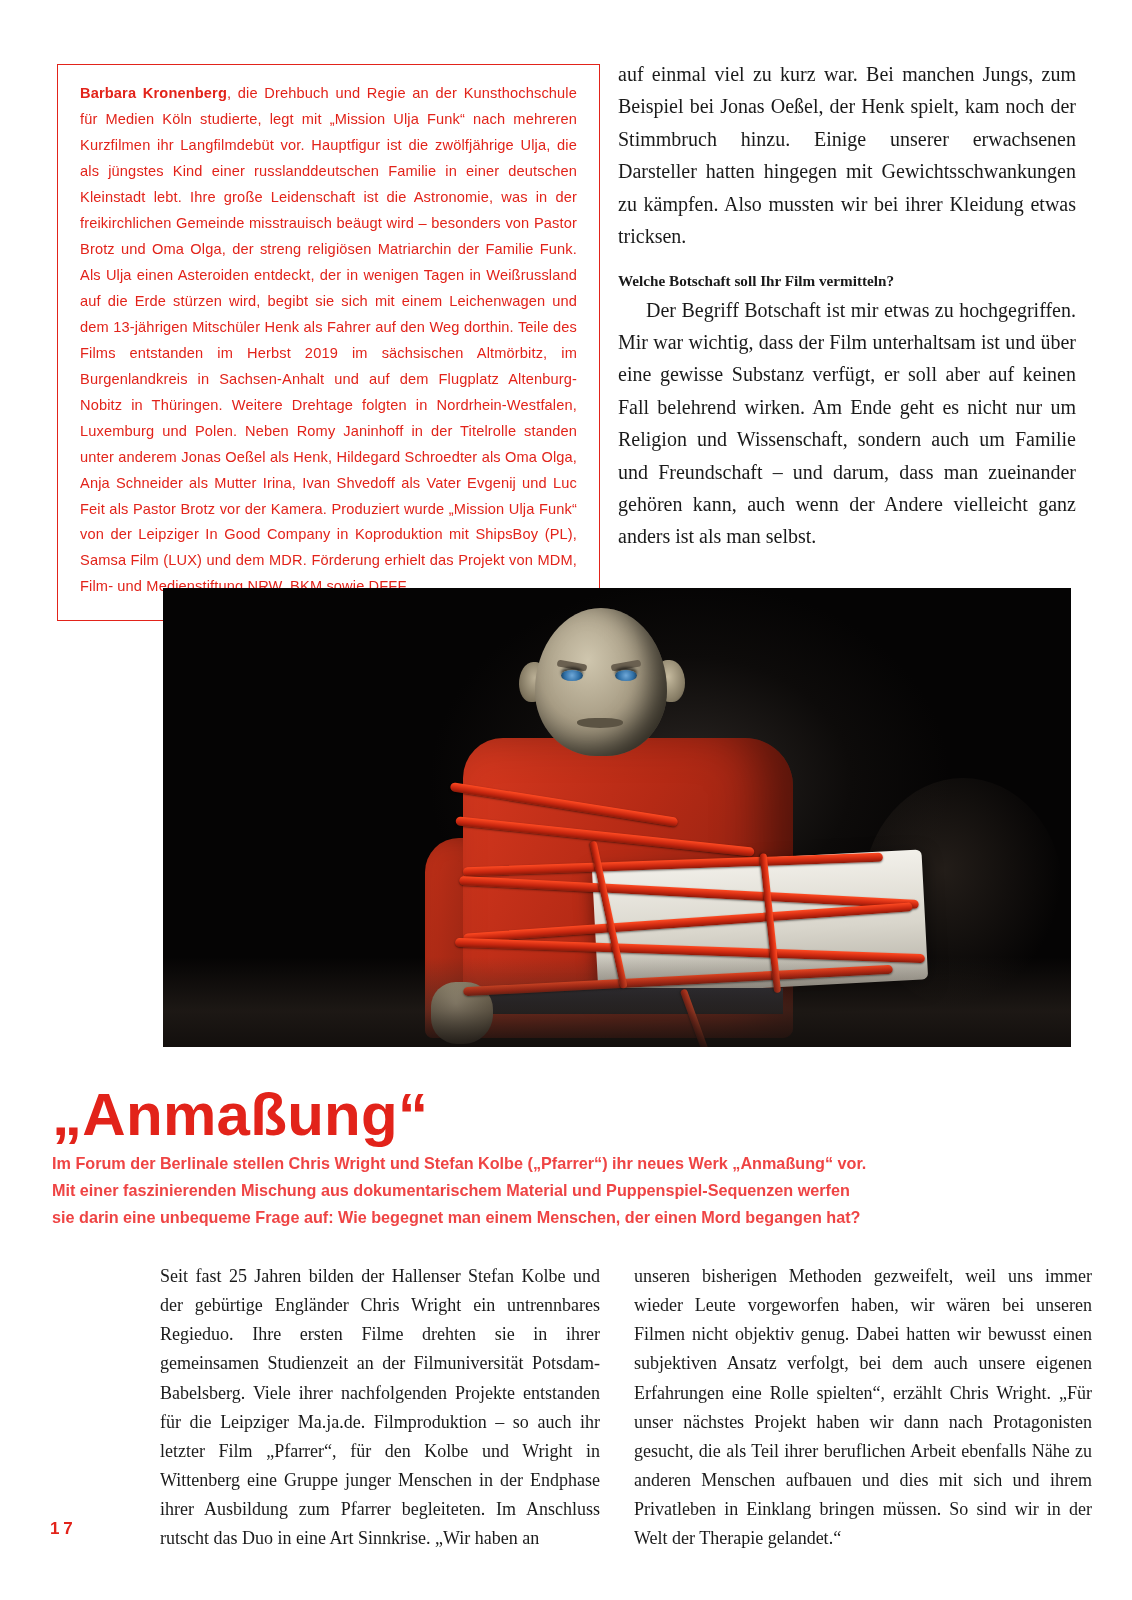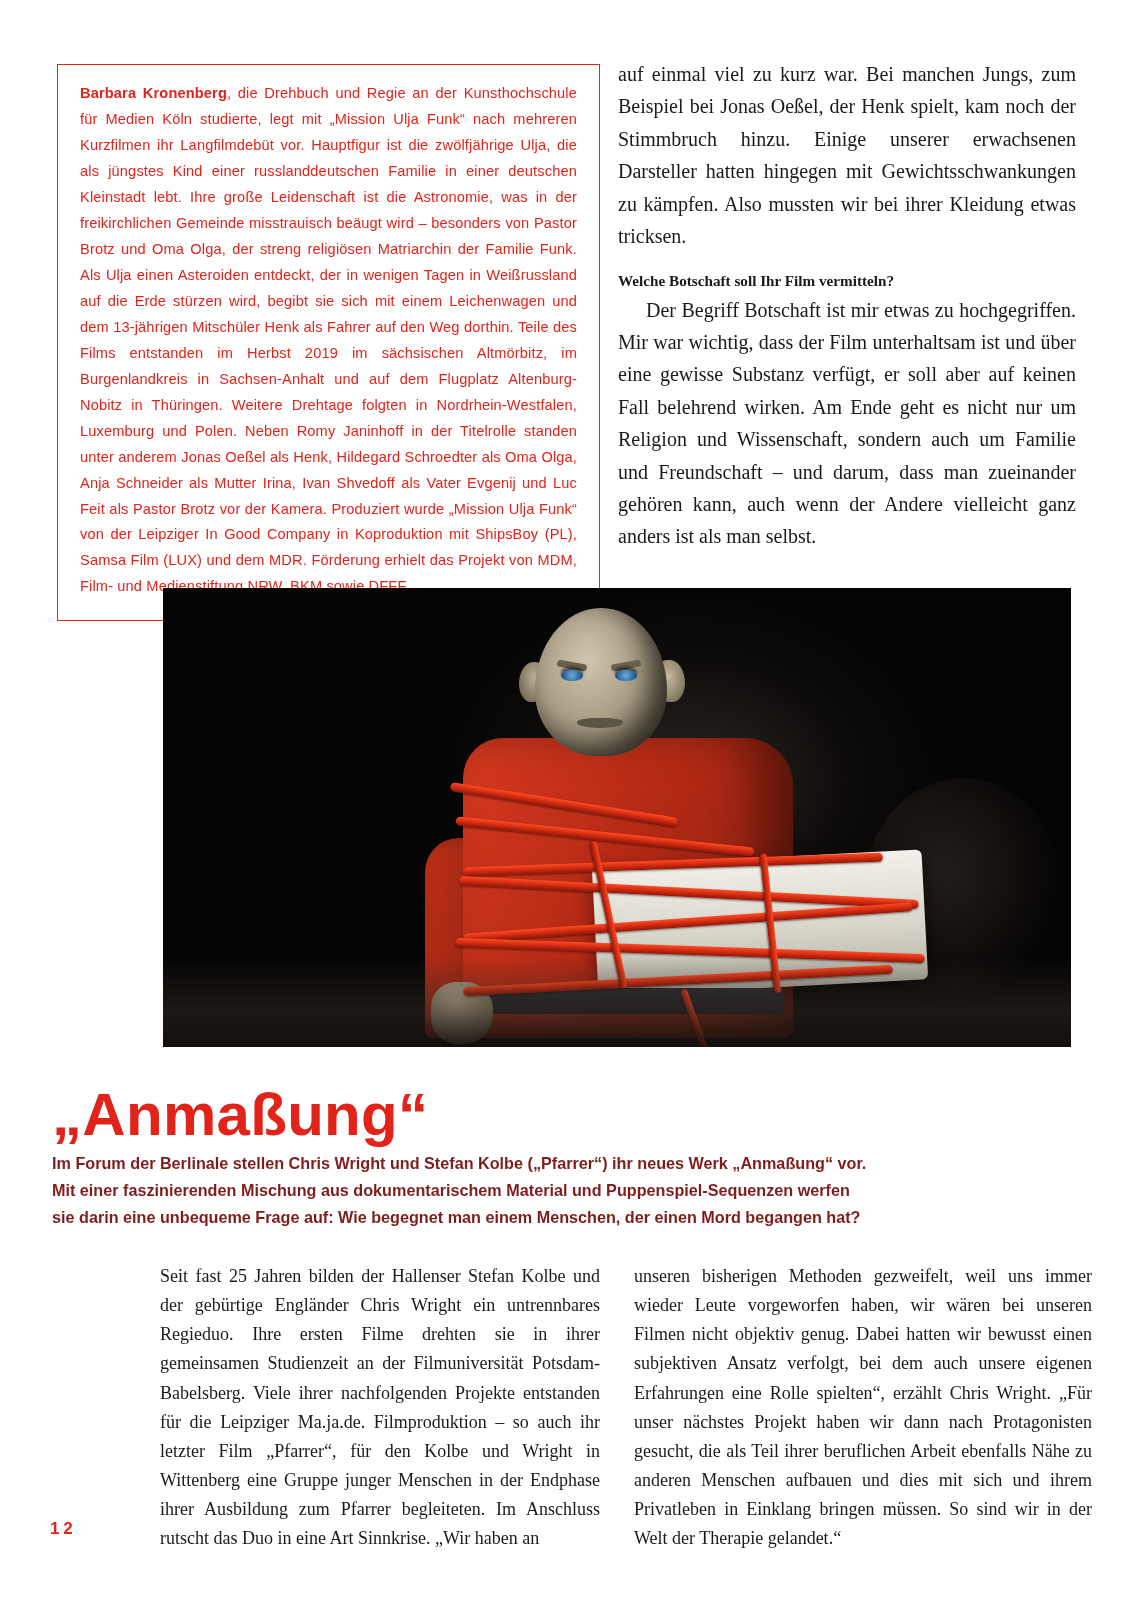--- a/index.html
+++ b/index.html
@@ -190,21 +190,21 @@
   }
   .standfirst {
     position: absolute;
     left: 52px;
     top: 1150px;
     width: 1020px;
     font-family: "Liberation Sans", sans-serif;
     font-size: 16.2px;
     font-weight: bold;
     line-height: 1.66;
-    color: #7f1d1d;
+    color: #ef4444;
   }
   .standfirst div { white-space: nowrap; }
 
   
   .bottom-left {
     position: absolute;
     left: 160px;
     top: 1262px;
     width: 440px;
   }
@@ -293,15 +293,15 @@
   </div>
 
   <div class="bottom-left">
     <p>Seit fast 25 Jahren bilden der Hallenser Stefan Kolbe und der gebürtige Engländer Chris Wright ein untrennbares Regieduo. Ihre ersten Filme drehten sie in ihrer gemeinsamen Studienzeit an der Filmuniversität Potsdam-Babelsberg. Viele ihrer nachfolgenden Projekte entstanden für die Leipziger Ma.ja.de. Filmproduktion – so auch ihr letzter Film „Pfarrer“, für den Kolbe und Wright in Wittenberg eine Gruppe junger Menschen in der Endphase ihrer Ausbildung zum Pfarrer begleiteten. Im Anschluss rutscht das Duo in eine Art Sinnkrise. „Wir haben an</p>
   </div>
 
   <div class="bottom-right">
     <p>unseren bisherigen Methoden gezweifelt, weil uns immer wieder Leute vorgeworfen haben, wir wären bei unseren Filmen nicht objektiv genug. Dabei hatten wir bewusst einen subjektiven Ansatz verfolgt, bei dem auch unsere eigenen Erfahrungen eine Rolle spielten“, erzählt Chris Wright. „Für unser nächstes Projekt haben wir dann nach Protagonisten gesucht, die als Teil ihrer beruflichen Arbeit ebenfalls Nähe zu anderen Menschen aufbauen und dies mit sich und ihrem Privatleben in Einklang bringen müssen. So sind wir in der Welt der Therapie gelandet.“</p>
   </div>
 
-  <div class="folio">12</div>
+  <div class="folio">17</div>
 
 </div>
 
 </body></html>

